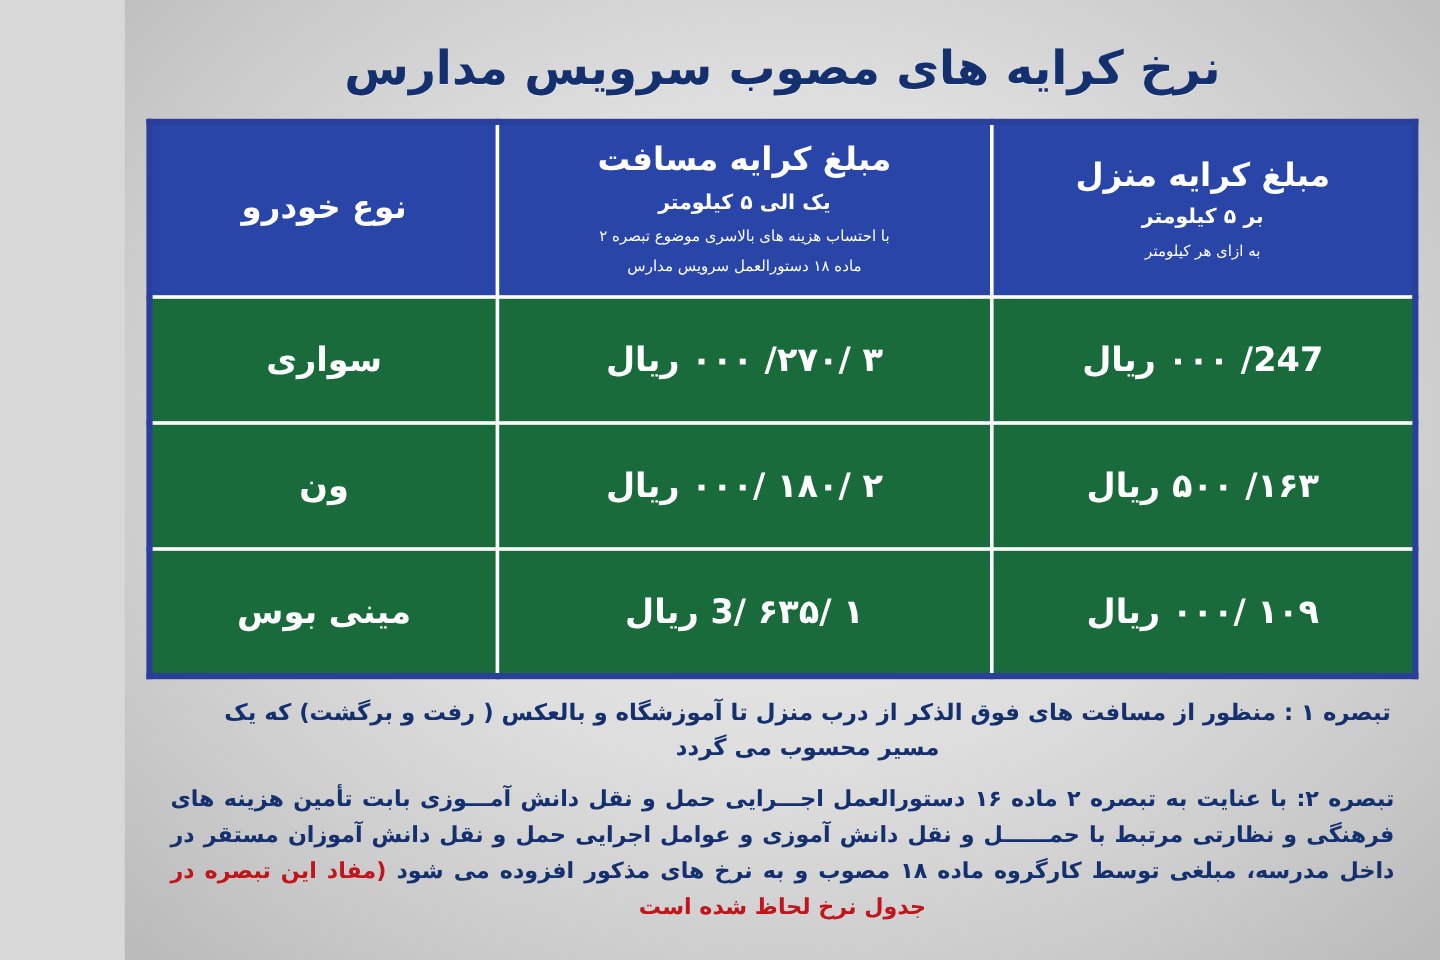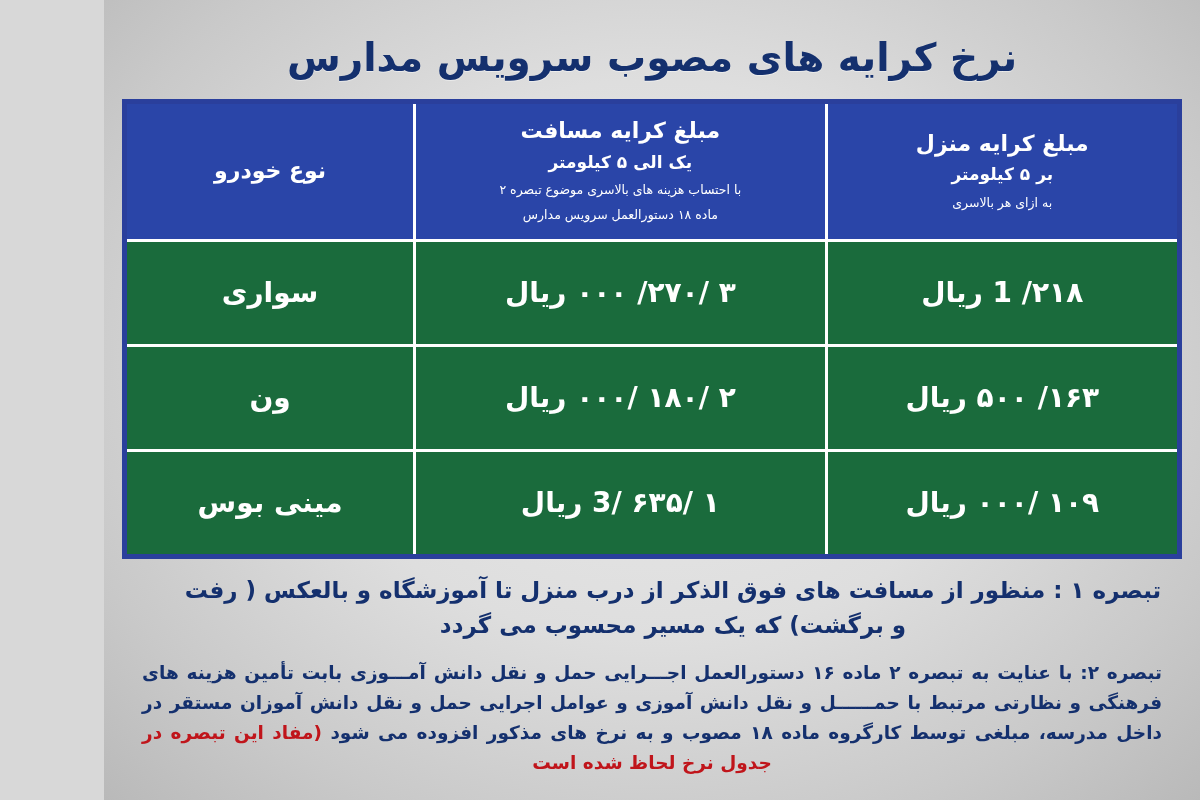--- a/index.html
+++ b/index.html
@@ -61,21 +61,21 @@
     vertical-align: middle;
     color: #ffffff;
   }
   table.fares thead th {
     background: #2a45a8;
     padding: 12px 6px 14px 6px;
     height: 104px;
   }
   .th-main {
     font-weight: bold;
-    font-size: 22px;
+    font-size: 27px;
     line-height: 1.34;
   }
   .th-sub {
     font-weight: bold;
     font-size: 17px;
     line-height: 1.5;
     margin-top: 4px;
   }
   .th-note {
     font-size: 12.5px;
@@ -99,21 +99,21 @@
 
   
   .notes {
     width: 1020px;
     margin: 14px auto 0 auto;
     color: #14306e;
     text-align: center;
   }
   .note1 {
     font-weight: bold;
-    font-size: 23px;
+    font-size: 19px;
     line-height: 1.55;
     margin-left: 42px;
   }
   .note2 {
     margin-top: 14px;
     font-weight: bold;
     font-size: 18.5px;
     line-height: 1.62;
     text-align: justify;
     text-align-last: center;
@@ -137,36 +137,36 @@
       <colgroup>
         <col class="col-extra">
         <col class="col-base">
         <col class="col-type">
       </colgroup>
       <thead>
         <tr>
           <th>
             <div class="th-main">مبلغ کرایه منزل</div>
             <div class="th-sub">بر ۵ کیلومتر</div>
-            <div class="th-note">به ازای هر بالاسری</div>
+            <div class="th-note">به ازای هر کیلومتر</div>
           </th>
           <th>
             <div class="th-main">مبلغ کرایه مسافت</div>
             <div class="th-sub">یک الی ۵ کیلومتر</div>
             <div class="th-note">با احتساب هزینه های بالاسری موضوع تبصره ۲</div>
             <div class="th-note">ماده ۱۸ دستورالعمل سرویس مدارس</div>
           </th>
           <th>
             <div class="th-main">نوع خودرو</div>
           </th>
         </tr>
       </thead>
       <tbody>
         <tr>
-          <td>۲۱۸/ 1 ریال</td>
+          <td>247/ ۰۰۰ ریال</td>
           <td>۳ /۲۷۰/ ۰۰۰ ریال</td>
           <td class="vehicle">سواری</td>
         </tr>
         <tr>
           <td>۱۶۳/ ۵۰۰ ریال</td>
           <td>۲ /۱۸۰ /۰۰۰ ریال</td>
           <td class="vehicle">ون</td>
         </tr>
         <tr>
           <td>۱۰۹ /۰۰۰ ریال</td>

